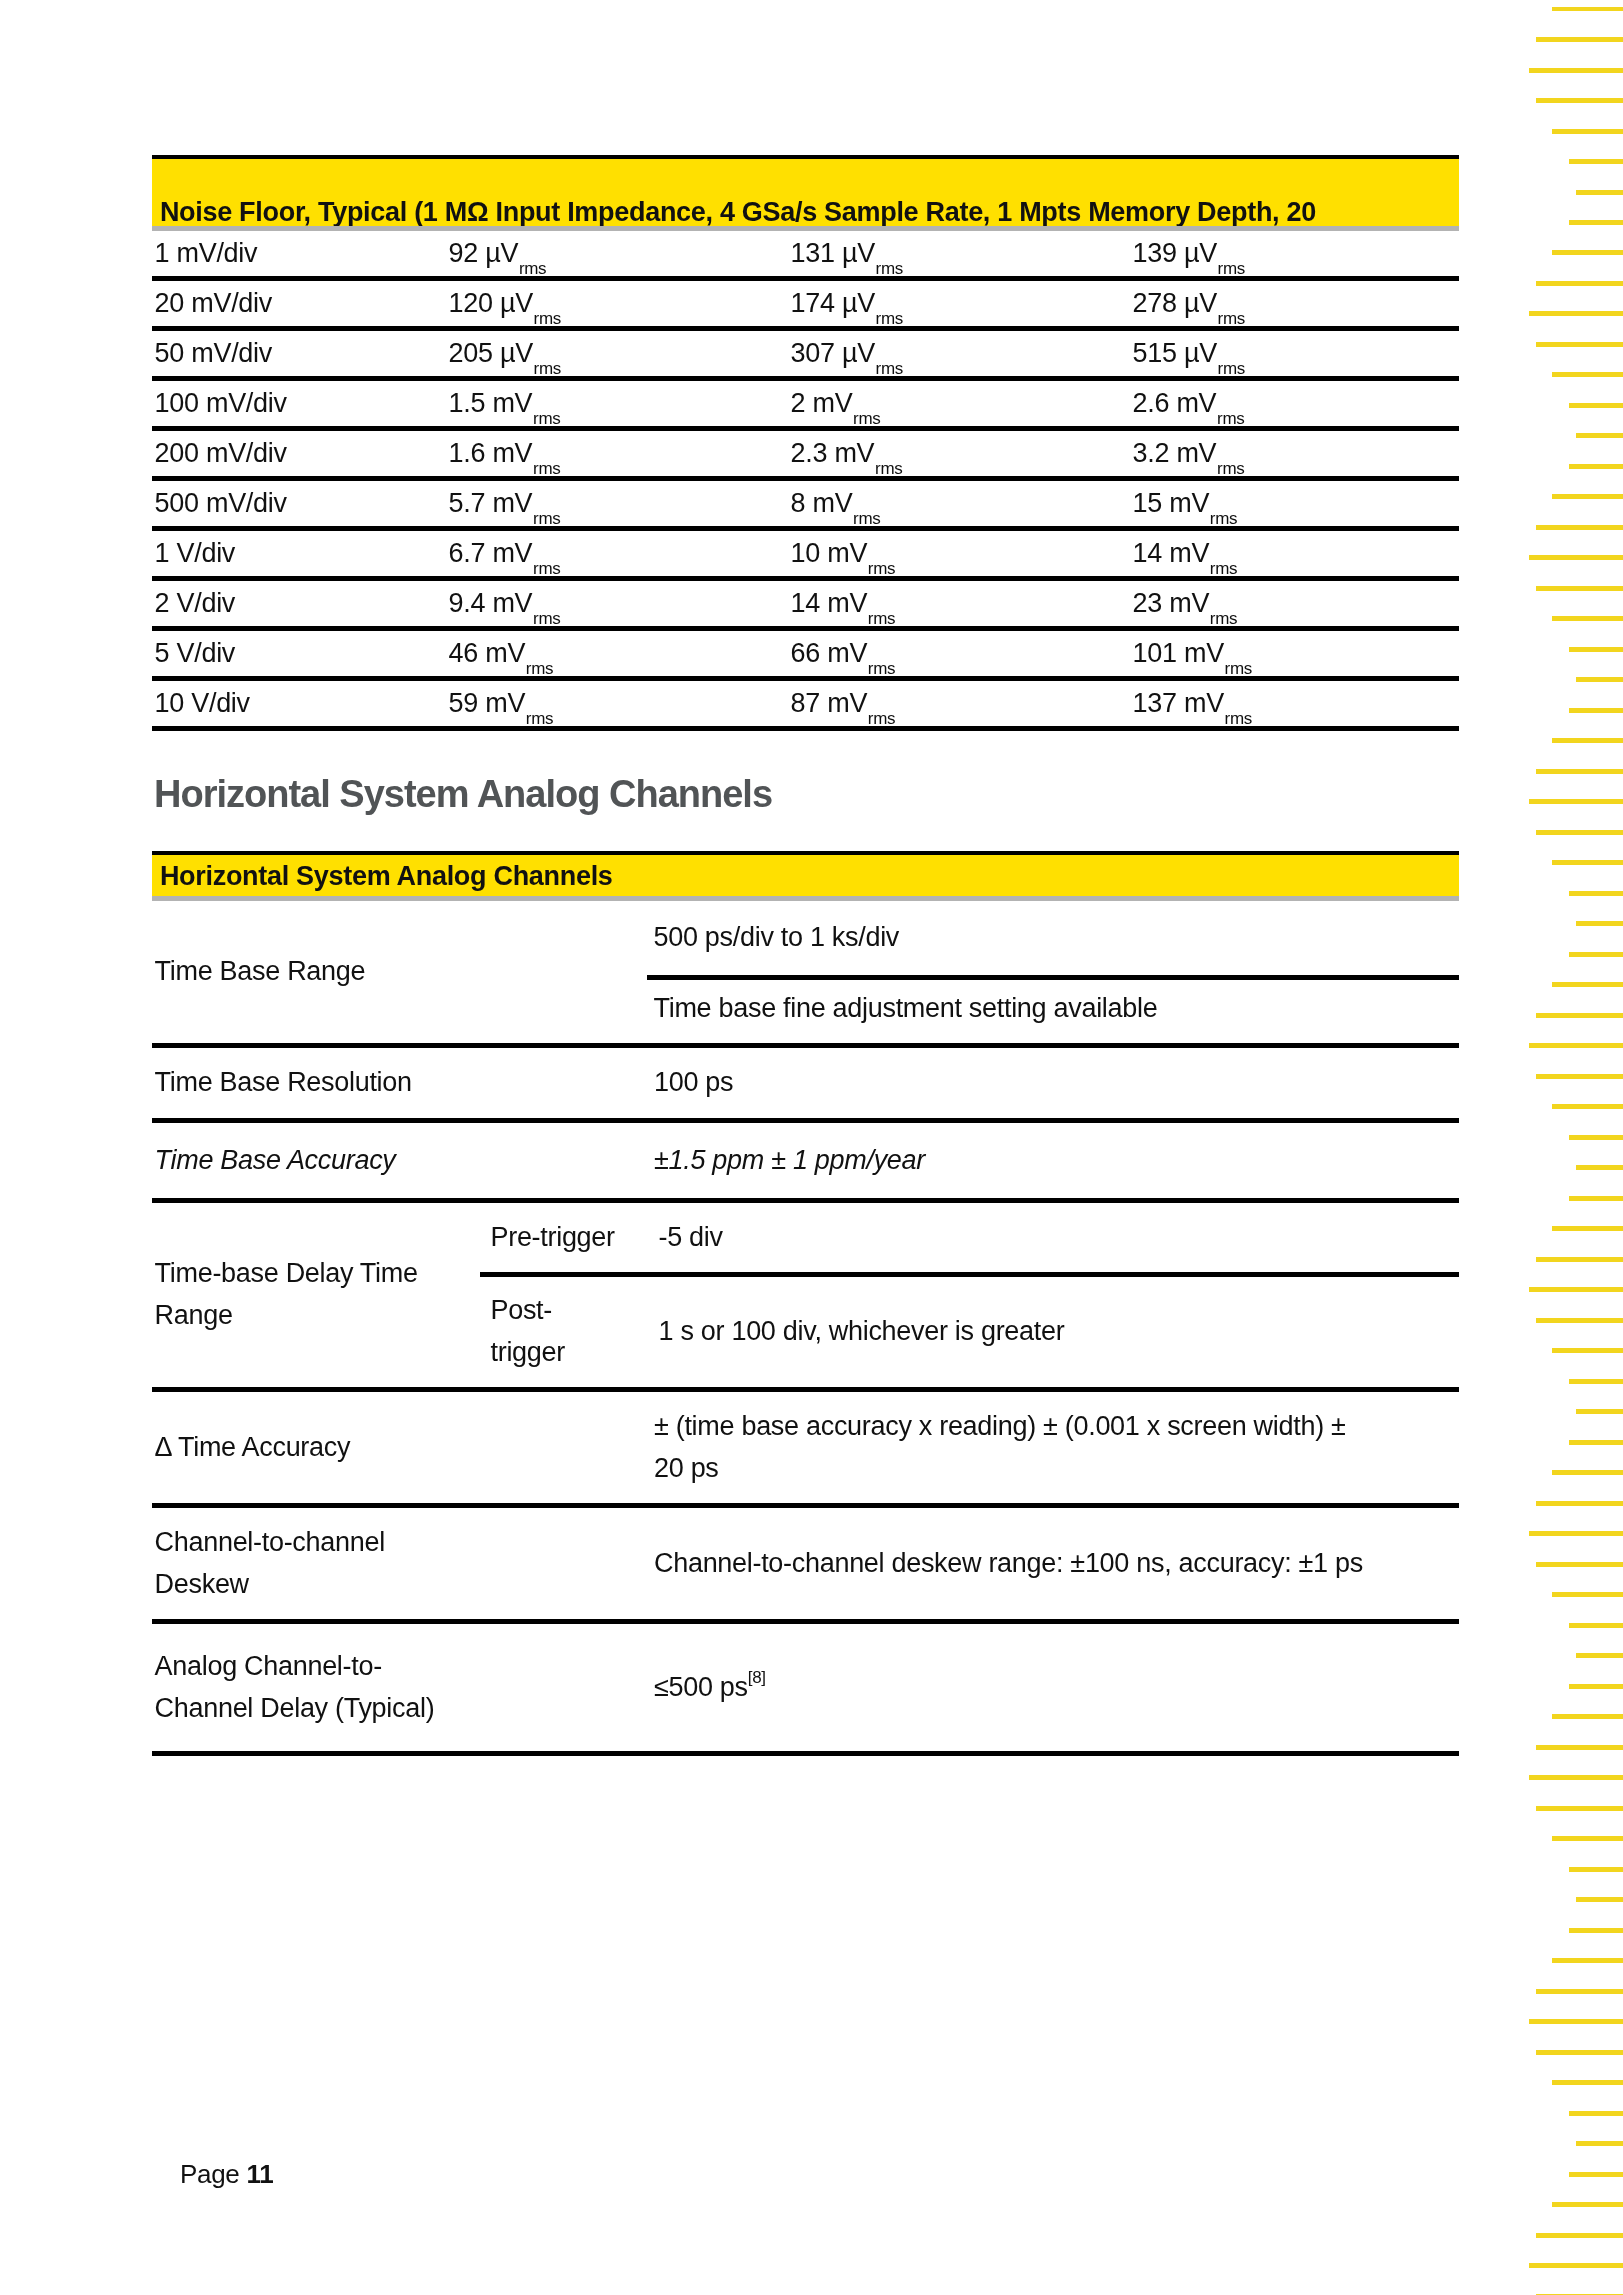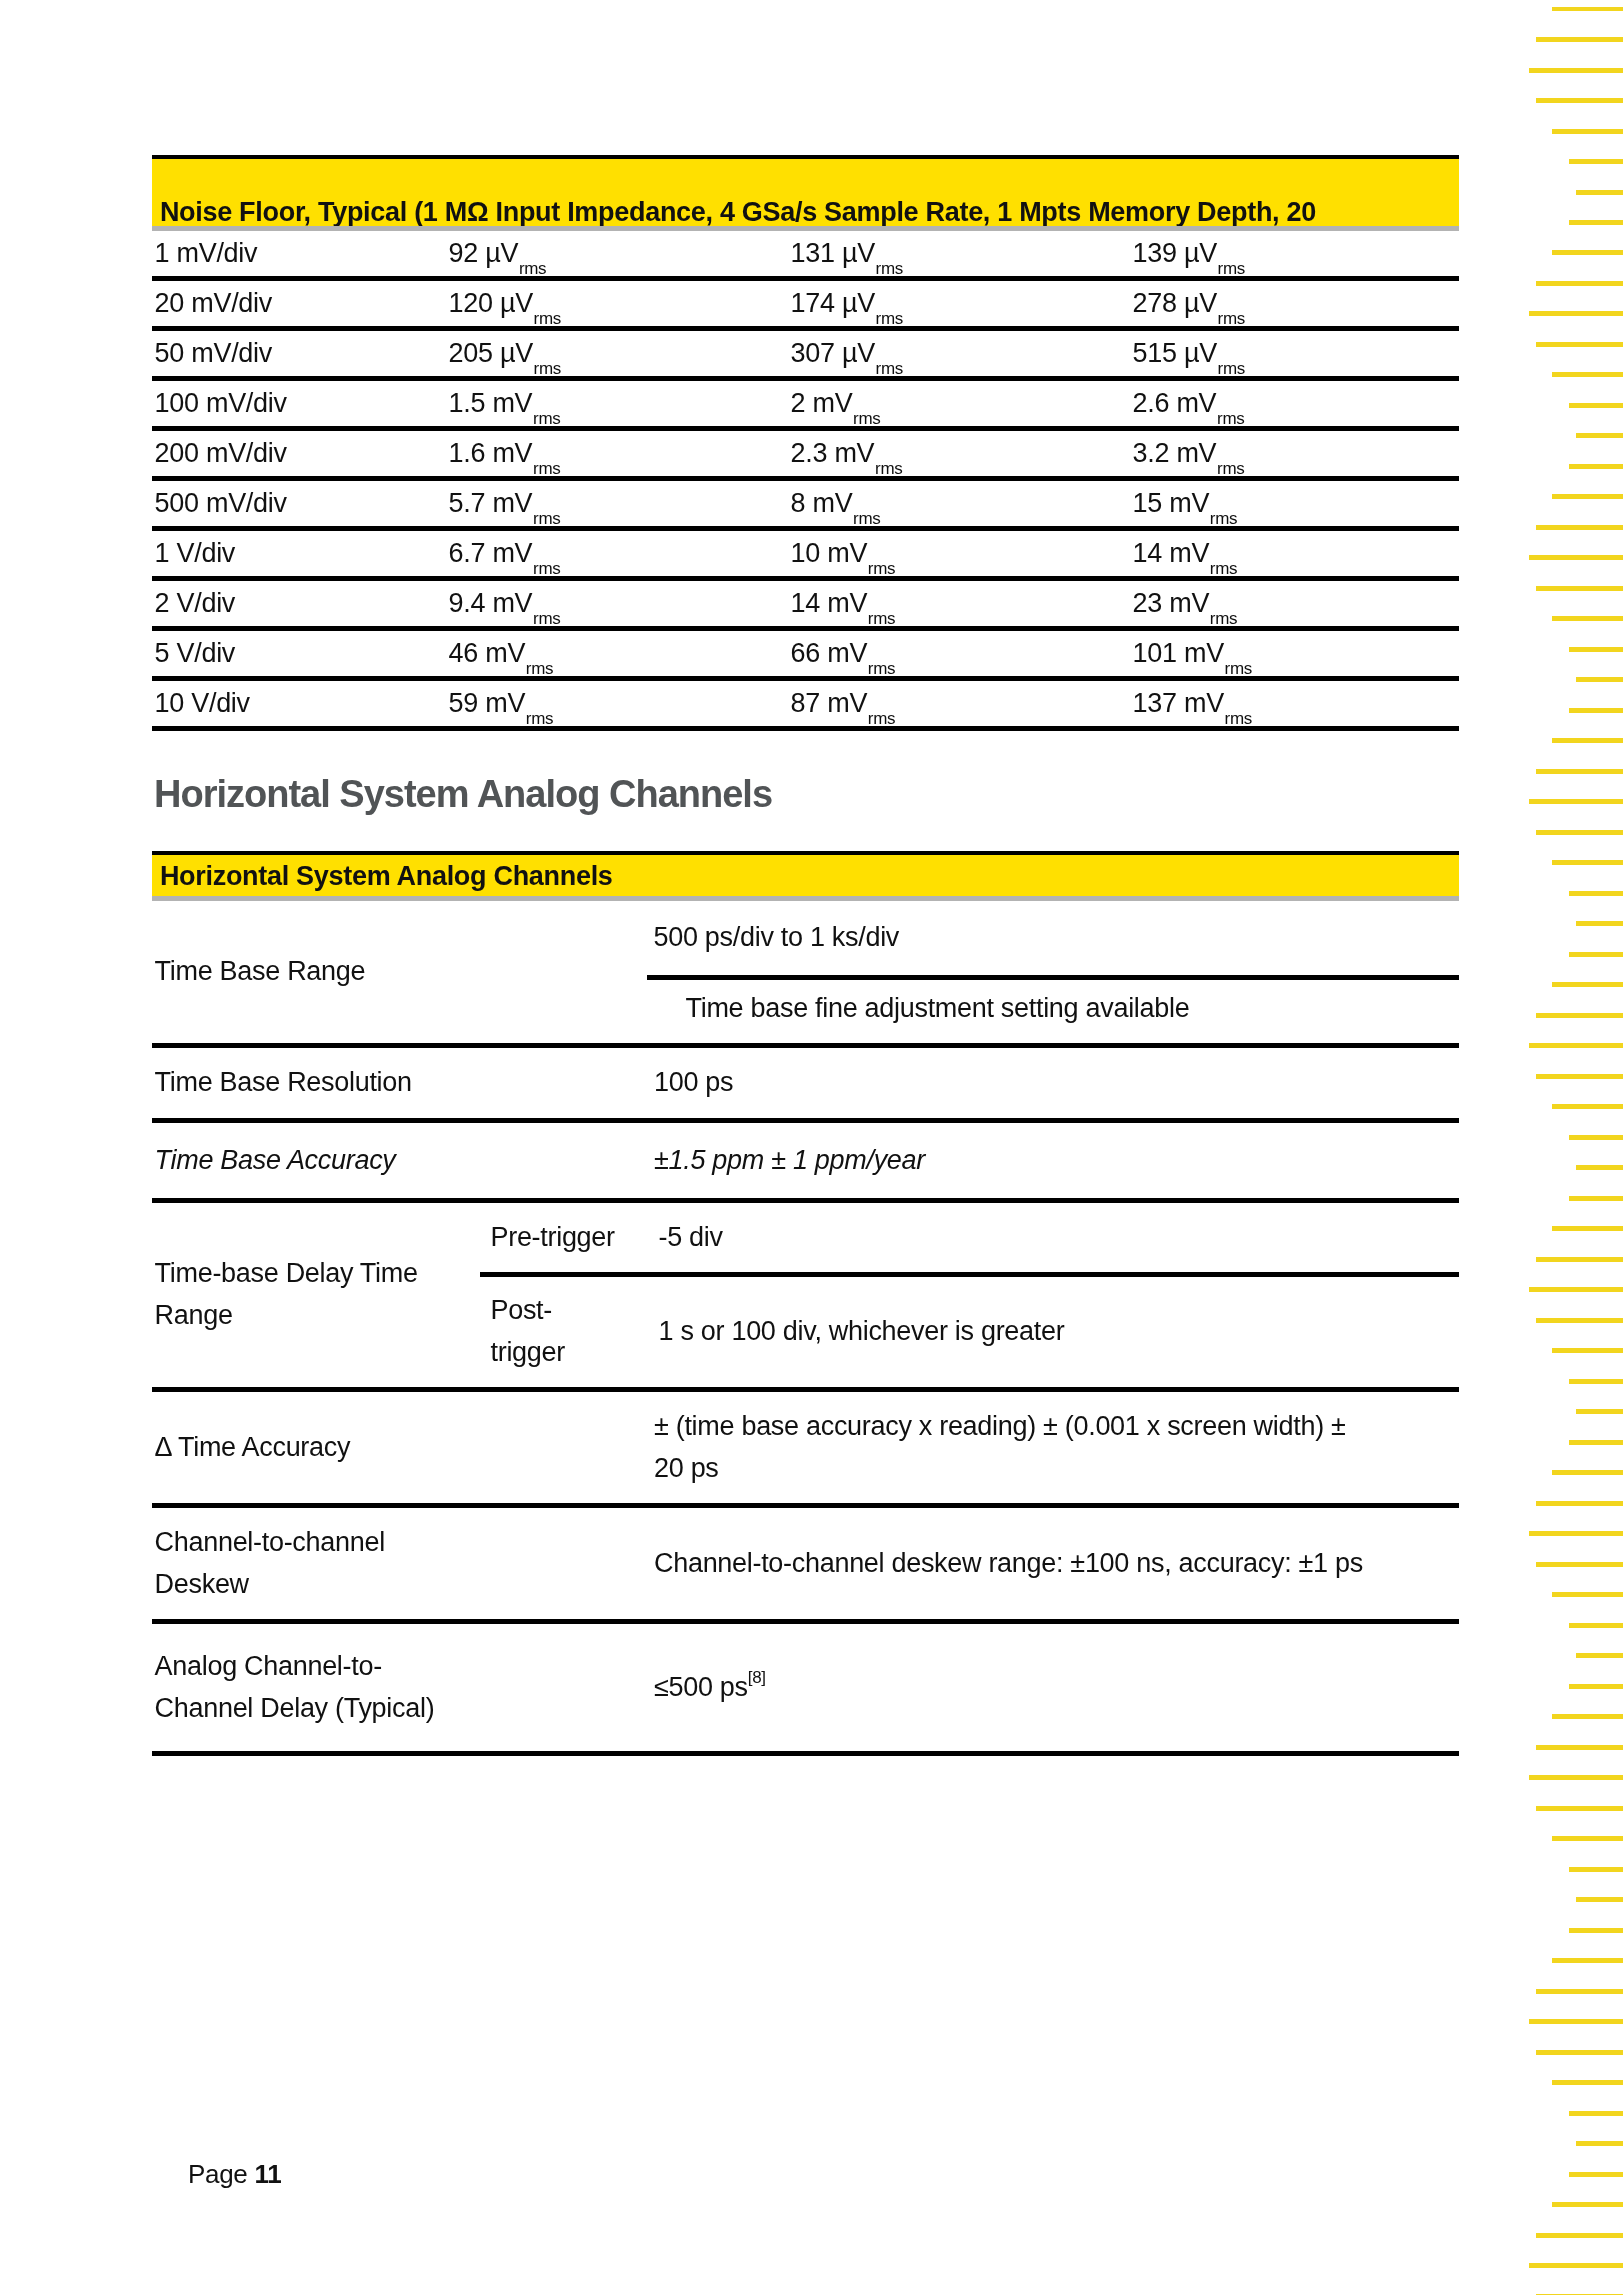--- a/index.html
+++ b/index.html
@@ -84,21 +84,21 @@
   .h-subrow.divided{border-bottom:5.2px solid #000;}
   .h-midlabel{
     flex:0 0 172px;
     display:flex;align-items:center;
     padding-left:10.5px;box-sizing:border-box;
     white-space:pre-line;
   }
   sup.footnote{font-size:17px;line-height:0;position:relative;top:-9.2px;letter-spacing:-0.3px;}
 
   
-  .footer{position:absolute;left:188px;top:2159px;font-size:26px;}
+  .footer{position:absolute;left:180px;top:2159px;font-size:26px;}
   .footer b{font-weight:bold;}
 
   
   .dash{
     position:absolute;height:4.6px;background:var(--dash-yellow);
   }
 </style>
 </head>
 <body>
 
@@ -262,21 +262,21 @@
       <span>Horizontal System Analog Channels</span>
     </div>
     <div class="gray-divider"></div>
 
     <div class="h-row" style="height:147px;">
       <div class="h-label narrow">Time Base Range</div>
       <div class="h-substack">
         <div class="h-subrow divided" style="height:79px;">
           <div class="h-value">500 ps/div to 1 ks/div</div>
         </div>
-        <div class="h-subrow" style="height:57px;margin-left:32px;">
+        <div class="h-subrow" style="height:57px;">
           <div class="h-value">Time base fine adjustment setting available</div>
         </div>
       </div>
     </div>
 
     <div class="h-row" style="height:75px;">
       <div class="h-label">Time Base Resolution</div>
       <div class="h-value">100 ps</div>
     </div>
 

